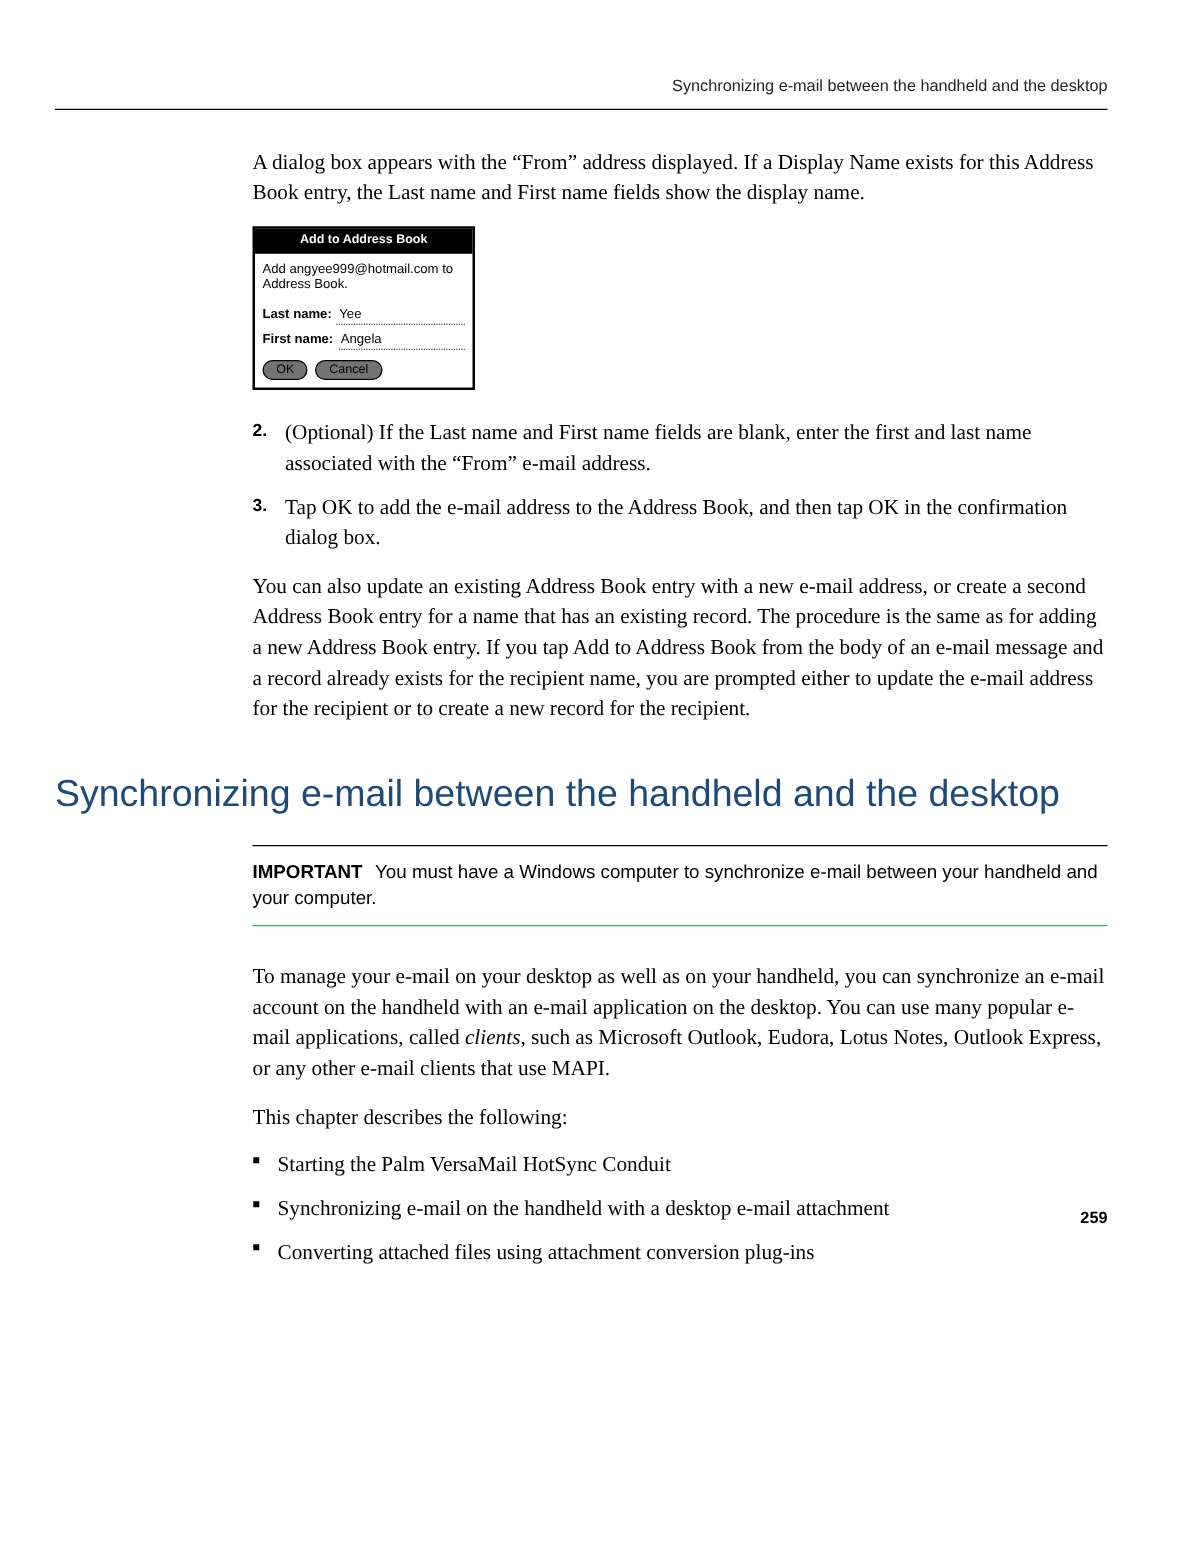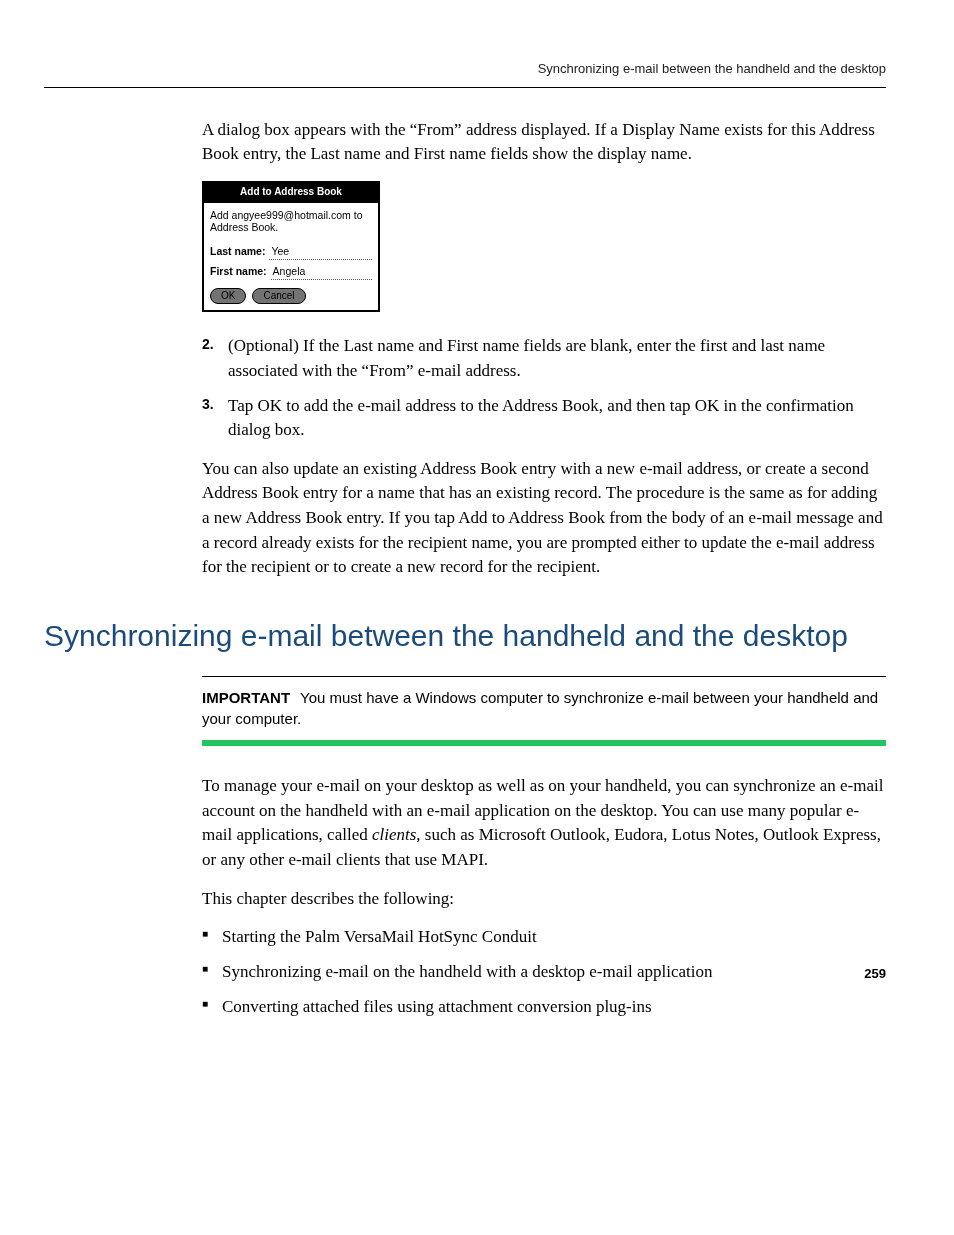--- a/index.html
+++ b/index.html
@@ -108,21 +108,21 @@
     font-family: Arial, Helvetica, sans-serif;
     font-weight: normal;
     font-size: 30px;
     color: #1a4b7a;
     margin: 34px 0 12px 0;
   }
 
   
   .important-wrap {
     border-top: 1px solid #000;
-    border-bottom: 6px solid #22c55e;
+    border-bottom: 1px solid #22c55e;
     padding: 10px 0;
     margin: 18px 0 28px 0;
     font-family: Arial, Helvetica, sans-serif;
     font-size: 15px;
     line-height: 1.45;
   }
   .important-label {
     font-weight: bold;
     padding-right: 10px;
   }
@@ -205,19 +205,19 @@
     </div>
 
     <p>
       <span>To manage your e-mail on your desktop as well as on your handheld, you can synchronize an e-mail account on the handheld with an e-mail application on the desktop. You can use many popular e-mail applications, called </span><em>clients</em><span>, such as Microsoft Outlook, Eudora, Lotus Notes, Outlook Express, or any other e-mail clients that use MAPI.</span>
     </p>
 
     <p>This chapter describes the following:</p>
 
     <ul class="sq">
       <li>Starting the Palm VersaMail HotSync Conduit</li>
-      <li>Synchronizing e-mail on the handheld with a desktop e-mail application</li>
+      <li>Synchronizing e-mail on the handheld with a desktop e-mail attachment</li>
       <li>Converting attached files using attachment conversion plug-ins</li>
     </ul>
   </div>
 
   <div class="page-number">259</div>
 </div>
 
 </body></html>

